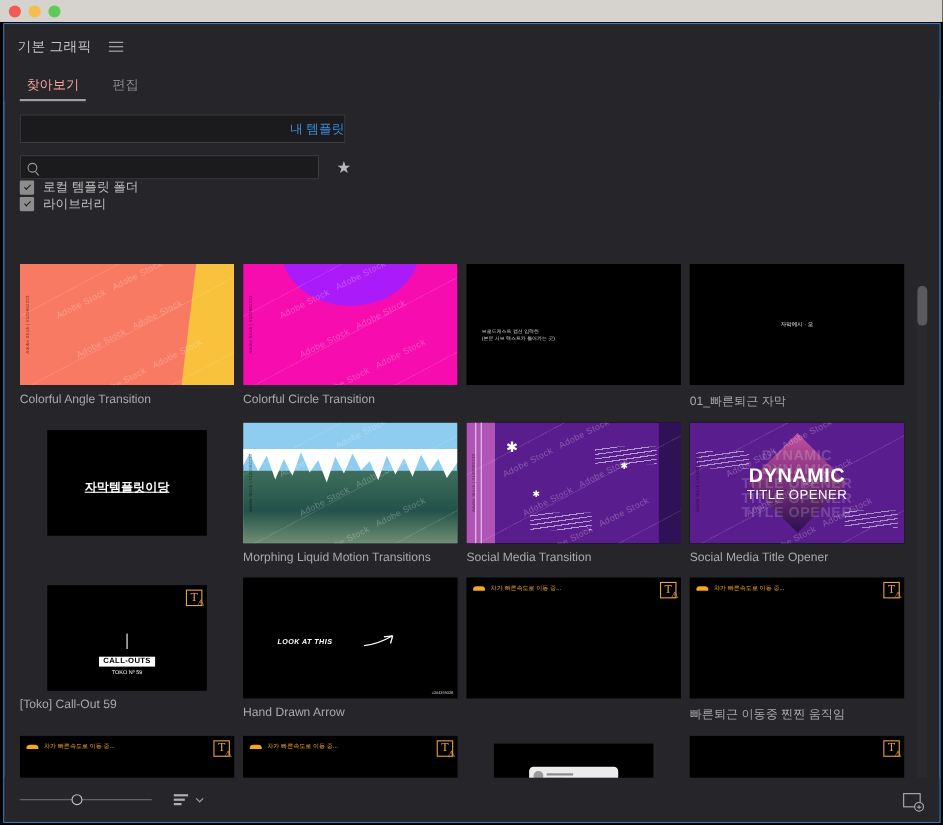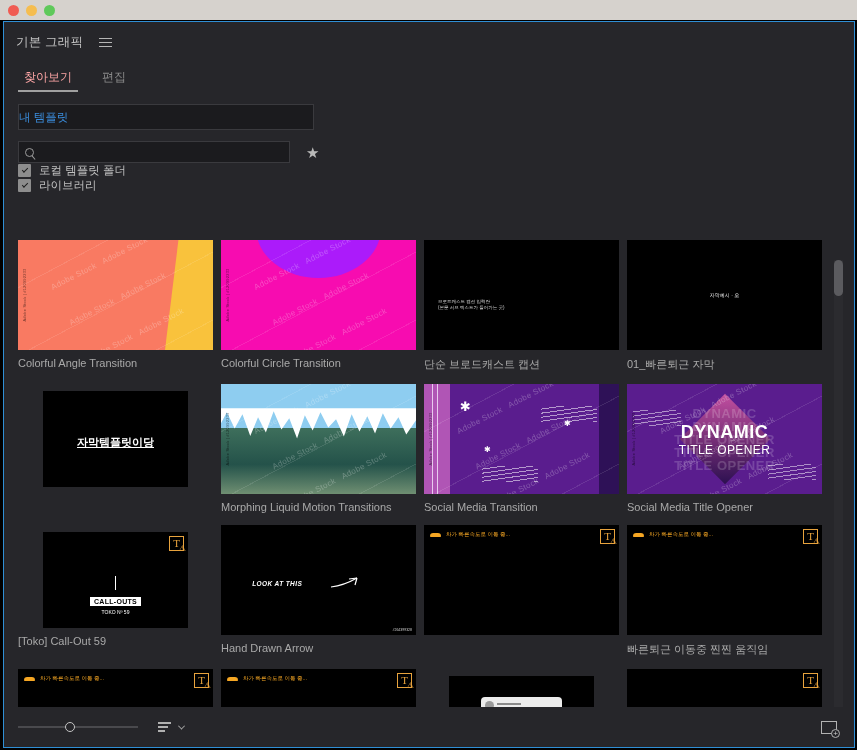--- a/index.html
+++ b/index.html
@@ -67,21 +67,21 @@
   }
 
   
   .panel-body { padding: 8px 14px 0 14px; }
 
   .segmented {
     display: flex; height: 26px;
     margin-top: 4px; width: 296px;
   }
   .seg {
-    flex: 1; display: flex; align-items: center; justify-content: flex-start;
+    flex: 1; display: flex; align-items: center; justify-content: flex-end;
     font-size: 11.5px; cursor: pointer;
     border: 1px solid #3a3a3e;
     background: #1b1b1e; color: #9a9a9a;
   }
   .seg.active { color: #3b8ede; background: #1b1b1e; }
   .seg + .seg { border-left: none; background: #303034; }
   .st-badge {
     width: 13px; height: 13px; border-radius: 2px;
     background: #5a5a5e; color: #e8e8e8;
     font-size: 8px; font-weight: bold;
@@ -438,21 +438,20 @@
 Adobe Stock   Adobe Stock</div>
             <div class="vstrip">Adobe Stock | #120992233</div>
           </div>
           <div class="caption">Colorful Circle Transition</div>
         </div>
         <div class="cell">
           <div class="thumb">
             <div class="bc-cap">브로드캐스트 캡션 입력란
 (본문 서브 텍스트가 들어가는 곳)</div>
           </div>
-          <div class="caption">단순 브로드캐스트 캡션</div>
         </div>
         <div class="cell">
           <div class="thumb">
             <div class="center-cap">자막예시 · 오</div>
           </div>
           <div class="caption">01_빠른퇴근 자막</div>
         </div>
         <div class="cell">
           <div class="thumb small">
             <div class="subtitle-main">자막템플릿이당</div>

